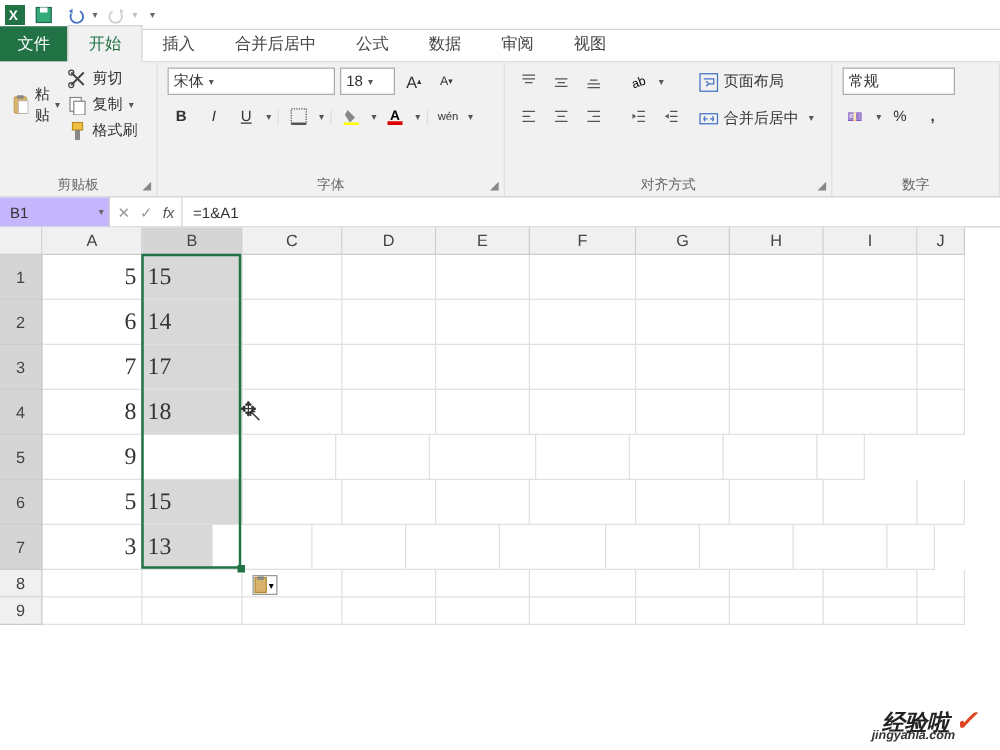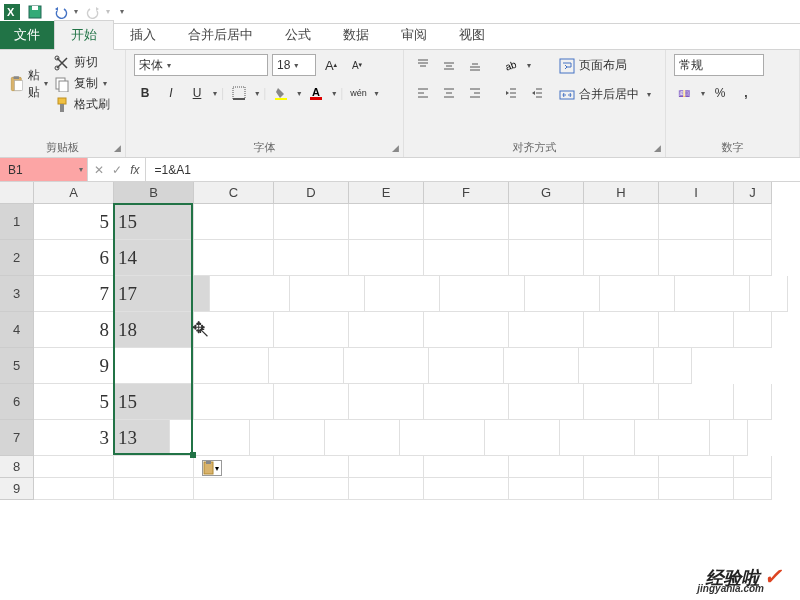--- a/index.html
+++ b/index.html
@@ -35,21 +35,21 @@
 .dd-arrow { font-size: 8px; color: #555; margin-left: 1px; }
 
 .align-body { display: flex; gap: 6px; }
 .align-left { display: flex; flex-direction: column; gap: 6px; }
 .align-right { display: flex; flex-direction: column; gap: 6px; }
 .wide-btn { display: flex; align-items: center; gap: 4px; padding: 2px 4px; border: 1px solid transparent; font-size: 12px; }
 
 .num-body { display: flex; flex-direction: column; gap: 6px; }
 
 .formula-bar { height: 24px; display: flex; border-bottom: 1px solid #d4d4d4; align-items: stretch; }
-.name-box { width: 88px; border-right: 1px solid #d4d4d4; display: flex; align-items: center; padding-left: 8px; background: #fca5a5; font-size: 12px; }
+.name-box { width: 88px; border-right: 1px solid #d4d4d4; display: flex; align-items: center; padding-left: 8px; background: #c4b5fd; font-size: 12px; }
 .name-dd { margin-left: auto; margin-right: 4px; font-size: 8px; color: #666; }
 .fb-btns { display: flex; align-items: center; border-right: 1px solid #d4d4d4; padding: 0 6px; gap: 8px; color: #999; }
 .fb-input { flex: 1; padding-left: 8px; display: flex; align-items: center; font-size: 12px; }
 
 .sheet { display: flex; height: 418px; }
 .corner { width: 34px; height: 22px; background: #f0f0f0; border-right: 1px solid #ccc; border-bottom: 1px solid #ccc; }
 .col-headers { display: flex; }
 .col-h { height: 22px; background: #f0f0f0; border-right: 1px solid #ccc; border-bottom: 1px solid #ccc; text-align: center; line-height: 22px; font-size: 13px; color: #444; }
 .col-h.sel { background: #d5d5d5; }
 
@@ -405,21 +405,21 @@
             <div class="cell txt" style="width: 75px; height: 36px;"></div>
             <div class="cell txt" style="width: 75px; height: 36px;"></div>
             <div class="cell txt" style="width: 85px; height: 36px;"></div>
             <div class="cell txt" style="width: 75px; height: 36px;"></div>
             <div class="cell txt" style="width: 75px; height: 36px;"></div>
             <div class="cell txt" style="width: 75px; height: 36px;"></div>
             <div class="cell txt" style="width: 38px; height: 36px;"></div>
           </div>
           <div class="cell-row">
             <div class="cell num" style="width: 80px; height: 36px;">7</div>
-            <div class="cell txt selcol" style="width: 96px; height: 36px;">17</div>
+            <div class="cell txt selcol" style="width: 80px; height: 36px;">17</div>
             <div class="cell txt" style="width: 80px; height: 36px;"></div>
             <div class="cell txt" style="width: 75px; height: 36px;"></div>
             <div class="cell txt" style="width: 75px; height: 36px;"></div>
             <div class="cell txt" style="width: 85px; height: 36px;"></div>
             <div class="cell txt" style="width: 75px; height: 36px;"></div>
             <div class="cell txt" style="width: 75px; height: 36px;"></div>
             <div class="cell txt" style="width: 75px; height: 36px;"></div>
             <div class="cell txt" style="width: 38px; height: 36px;"></div>
           </div>
           <div class="cell-row">

